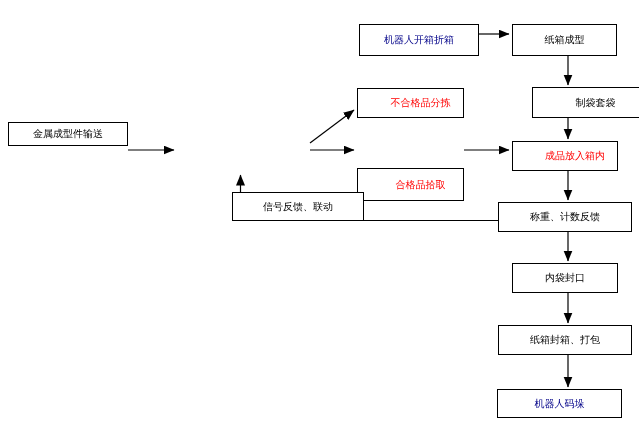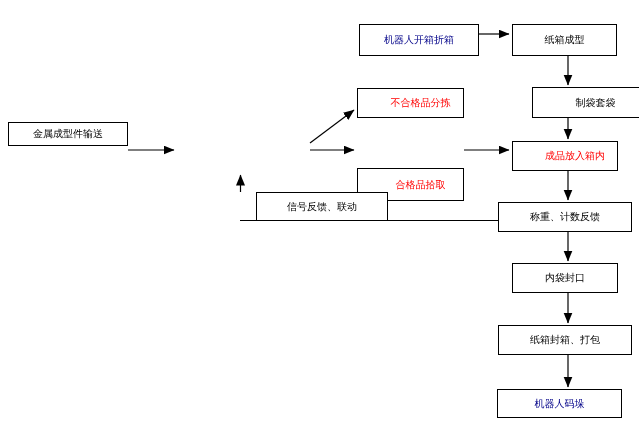--- a/index.html
+++ b/index.html
@@ -14,21 +14,21 @@
   .c-red{color:#ff0000;padding-left:20px;}
   .c-blue{color:#000088;}
   #n1 {left:8px;  top:122px;width:120px;height:24px;}
   #n2 {left:177px;top:139px;width:133px;height:33px;}
   #n3 {left:359px;top:24px; width:120px;height:32px;}
   #n4 {left:512px;top:24px; width:105px;height:32px;}
   #n5 {left:532px;top:87px; width:127px;height:31px;}
   #n6 {left:357px;top:88px; width:107px;height:30px;}
   #n7 {left:357px;top:139px;width:107px;height:33px;margin-top:29px;}
   #n8 {left:512px;top:141px;width:106px;height:30px;}
-  #n9 {left:256px;top:192px;width:132px;height:29px;}
+  #n9 {left:232px;top:192px;width:132px;height:29px;}
   #n10{left:498px;top:202px;width:134px;height:30px;}
   #n11{left:512px;top:263px;width:106px;height:30px;}
   #n12{left:498px;top:325px;width:134px;height:30px;}
   #n13{left:497px;top:389px;width:125px;height:29px;}
 </style>
 </head>
 <body>
 
 <div class="stage">
 

